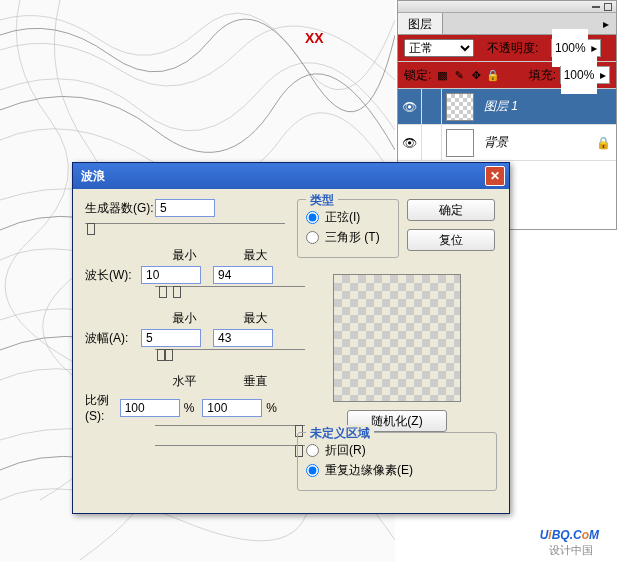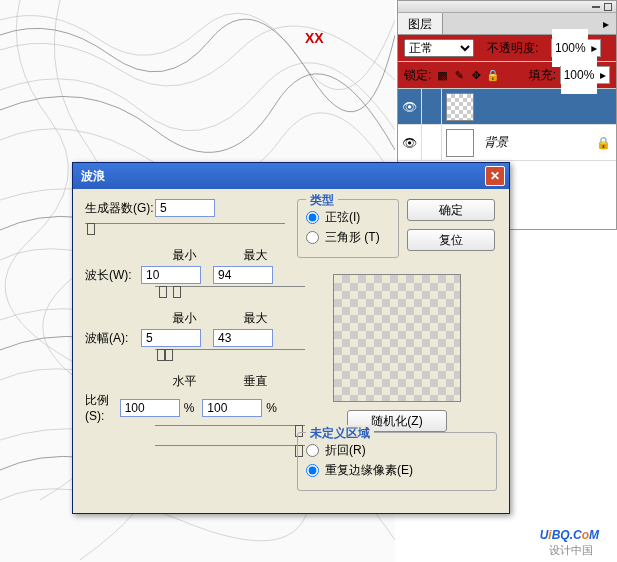--- a/index.html
+++ b/index.html
@@ -139,20 +139,21 @@
     <div class="pct-wrap">
       <input type="text" value="100%" style="">
       <div class="arrow">▸</div>
     </div>
   </div>
   <div class="layer-list">
     <div class="layer-item selected">
       <div class="eye">👁</div>
       <div class="link"></div>
       <div class="thumb checker"></div>
+      <div class="name">图层 1</div>
     </div>
     <div class="layer-item">
       <div class="eye">👁</div>
       <div class="link"></div>
       <div class="thumb"></div>
       <div class="name">背景</div>
       <div class="lock-col">🔒</div>
     </div>
   </div>
 </div>

